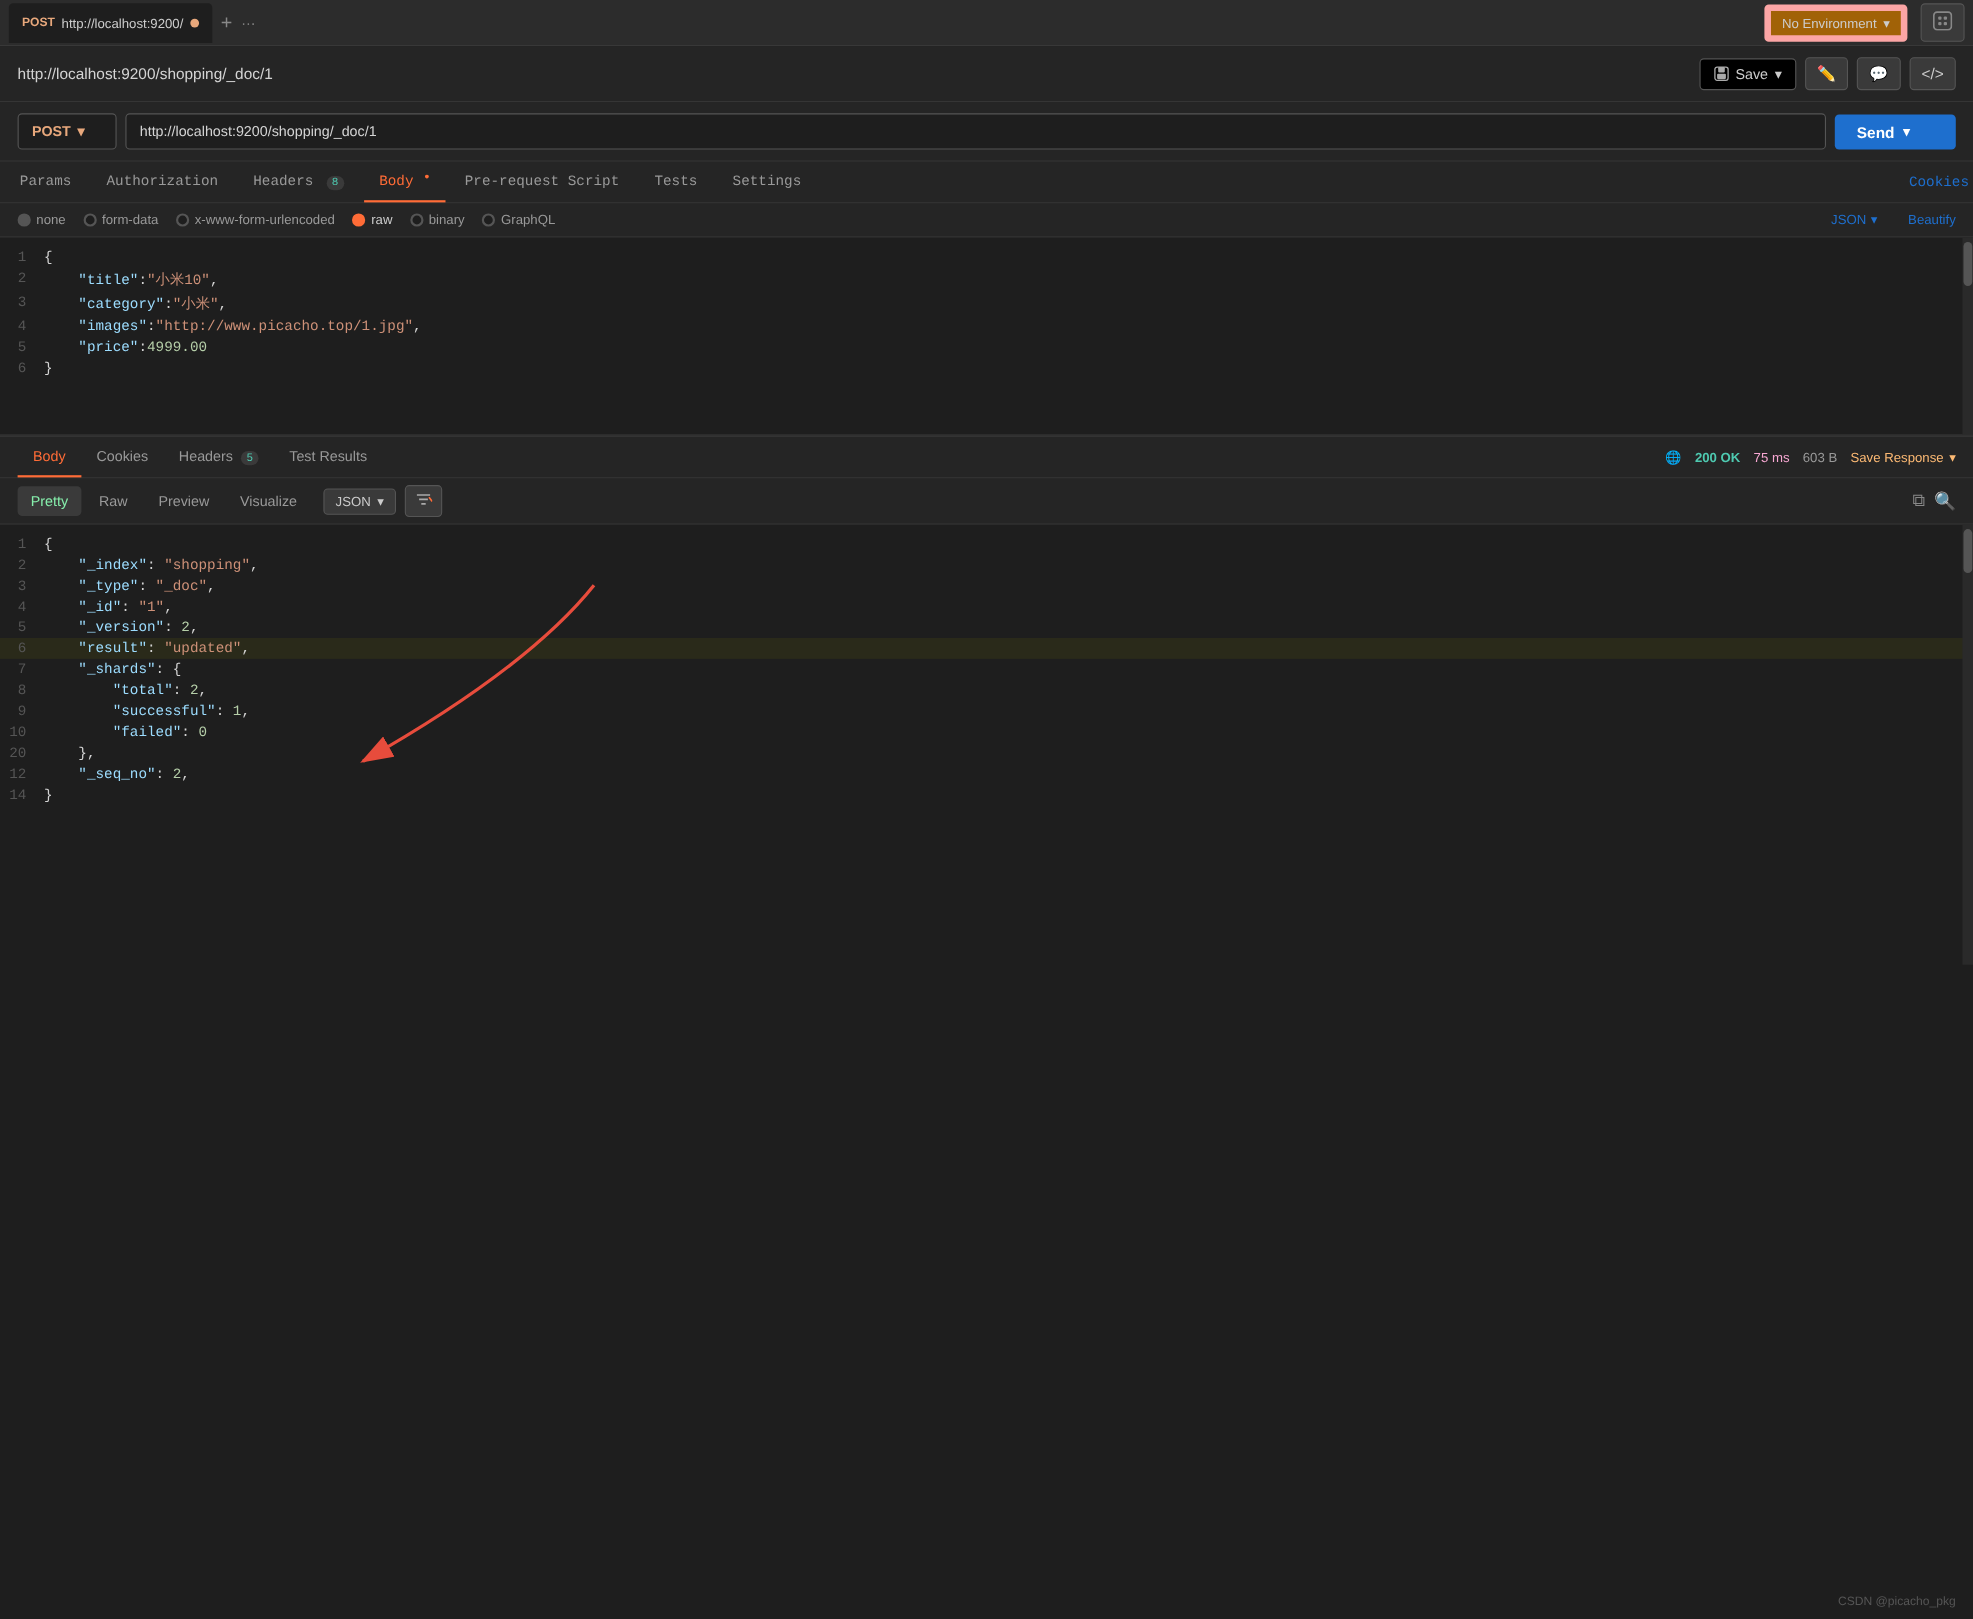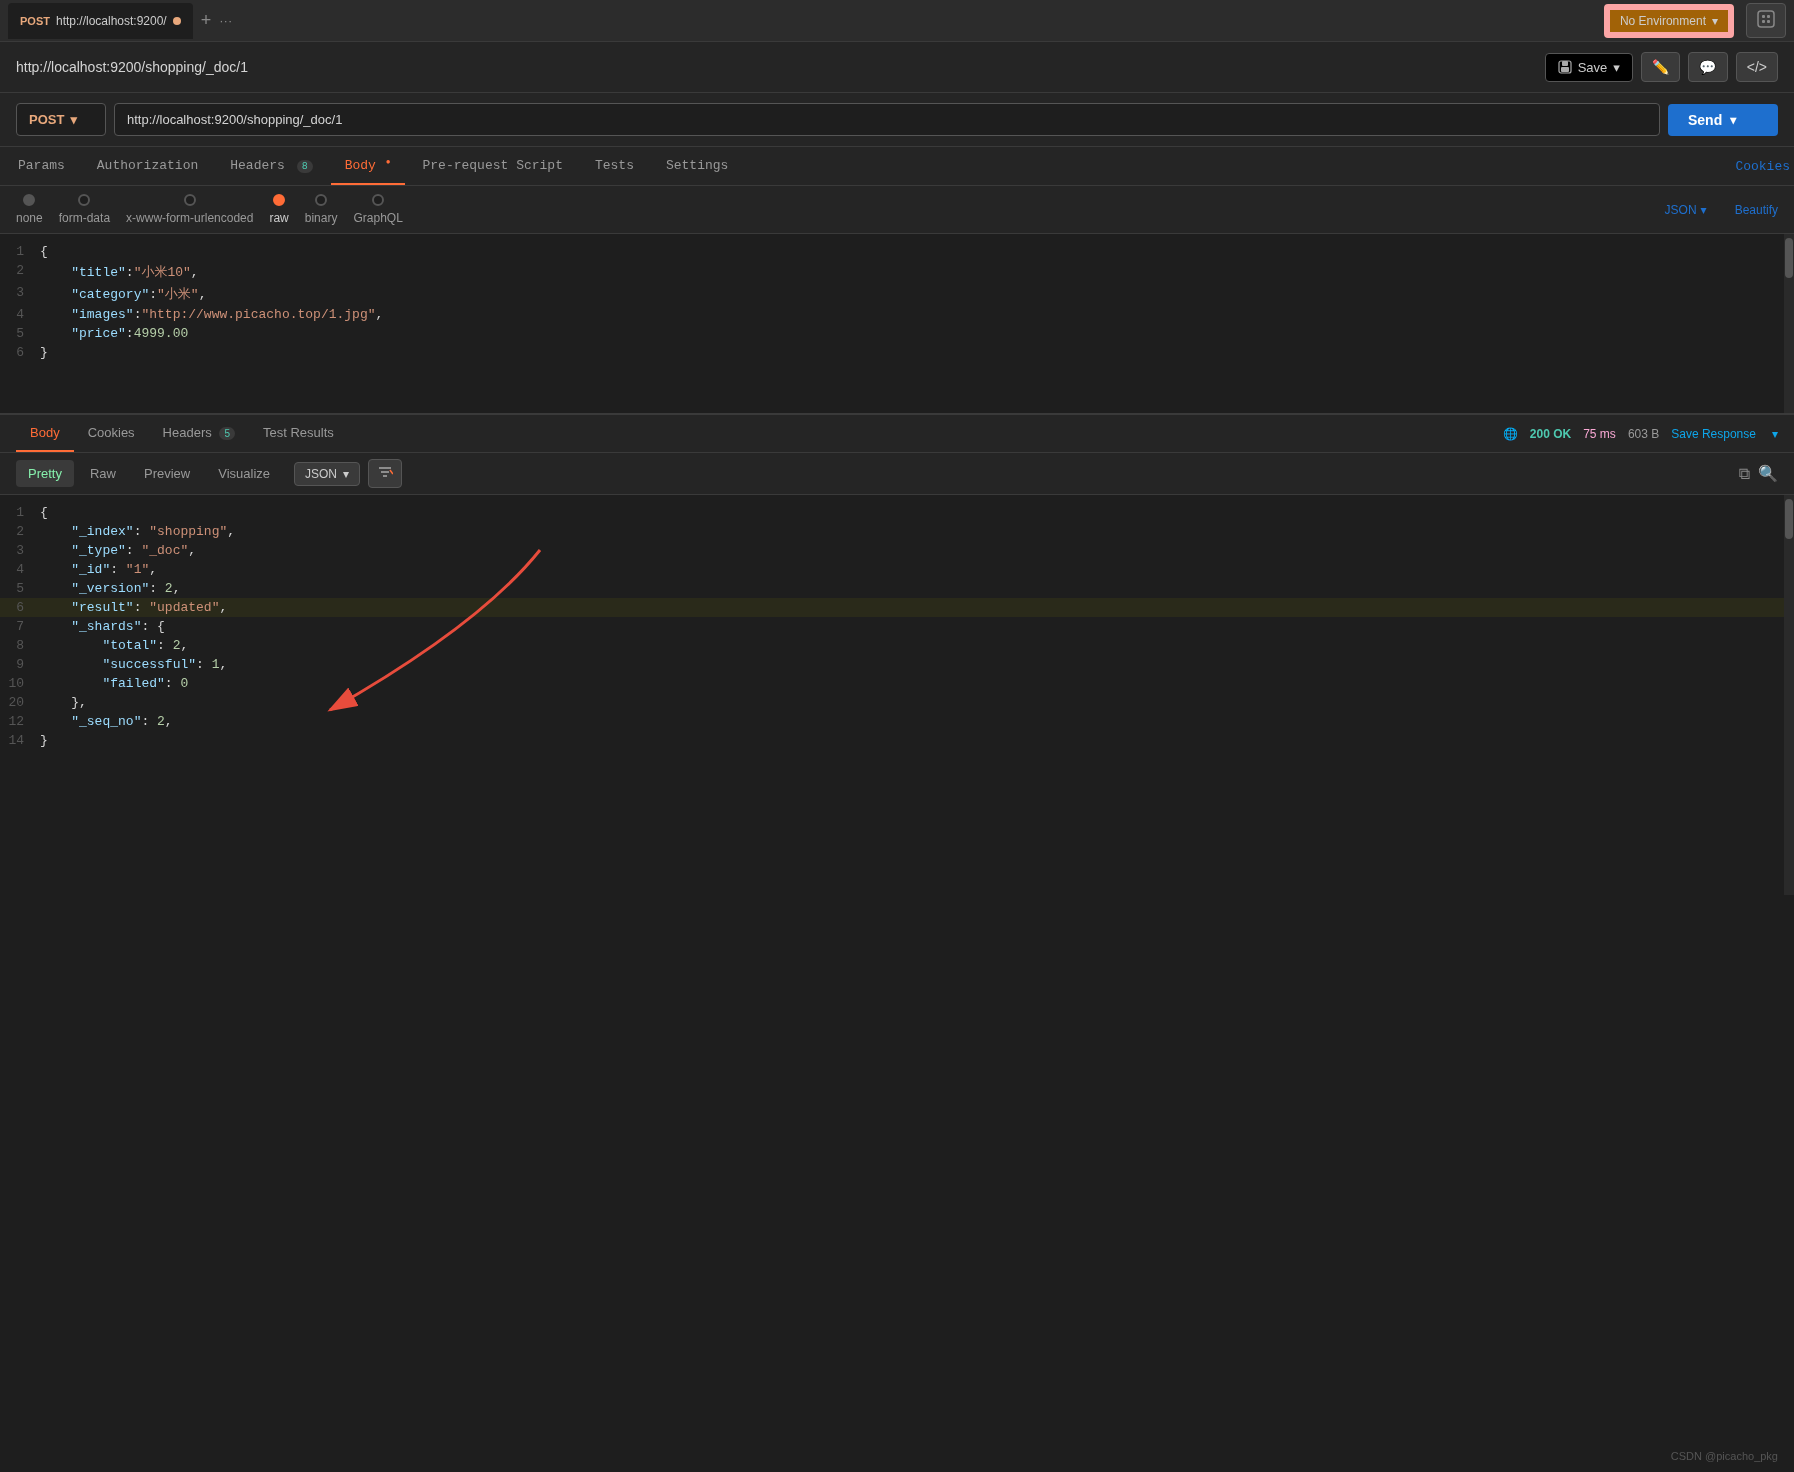--- a/index.html
+++ b/index.html
@@ -220,21 +220,20 @@
       gap: 16px;
       border-bottom: 1px solid #3a3a3a;
     }
     .radio-option {
       display: flex;
       align-items: center;
       gap: 5px;
       font-size: 12px;
       color: #999;
       cursor: pointer;
-      flex-direction: column;
     }
     .radio-circle {
       width: 12px; height: 12px;
       border-radius: 50%;
       border: 2px solid #555;
       background: #1e1e1e;
       display: inline-block;
     }
     .radio-circle.active {
       background: #ff6c37;
@@ -331,26 +330,26 @@
       gap: 12px;
       font-size: 12px;
     }
     .status-ok {
       color: #4ec9b0;
       font-weight: bold;
     }
     .status-time { color: #f9a8d4; }
     .status-size { color: #999; }
     .save-response-btn {
-      color: #0ea5e9;
-      cursor: pointer;
-      font-size: 12px;
-      display: flex;
-      align-items: center;
-      gap: 16px;
+      color: #fdba74;
+      cursor: pointer;
+      font-size: 12px;
+      display: flex;
+      align-items: center;
+      gap: 5px;
     }
     .globe-icon { color: #999; }
 
     
     .response-body-tabs {
       background: #252525;
       display: flex;
       align-items: center;
       padding: 6px 16px;
       gap: 4px;

